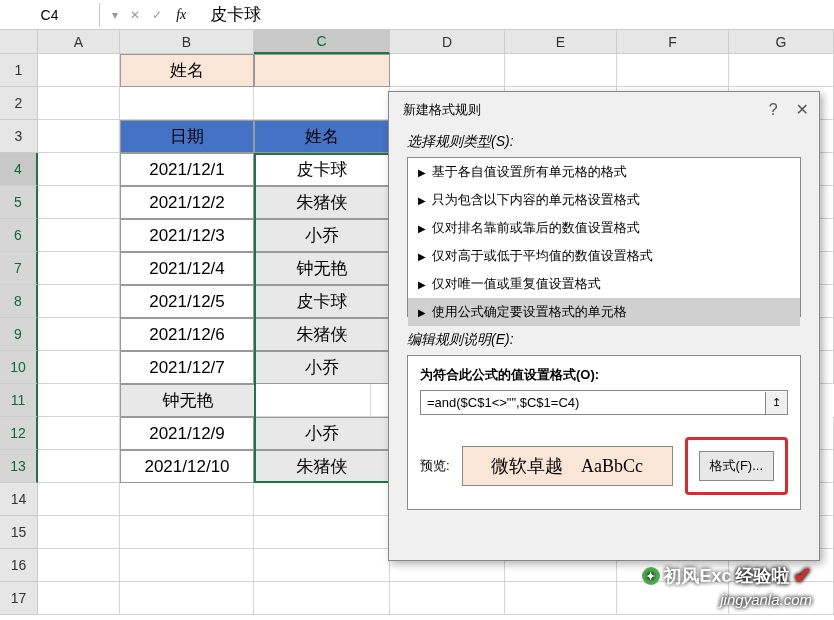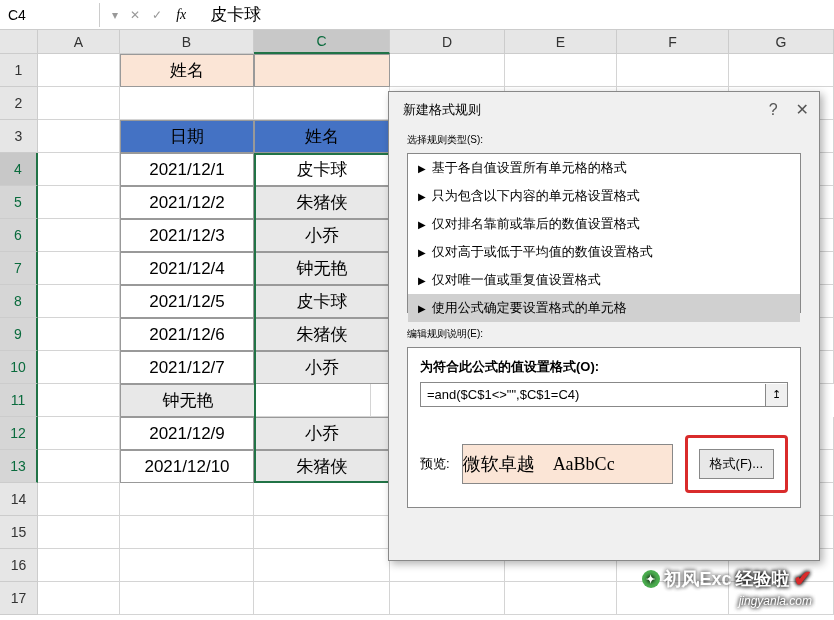--- a/index.html
+++ b/index.html
@@ -1,19 +1,19 @@
 <!DOCTYPE html>
 <html><head>
 <meta charset="utf-8">
 <style>
 * { box-sizing: border-box; margin: 0; padding: 0; }
 body { font-family: "Microsoft YaHei", SimSun, Arial, sans-serif; font-size: 13px; background: #fff; width: 834px; height: 620px; overflow: hidden; position: relative; }
 
 .formula-bar { display: flex; align-items: center; border-bottom: 1px solid #ccc; height: 30px; background: #fff; }
-.name-box { width: 100px; padding: 4px 8px; border-right: 1px solid #ccc; font-size: 14px; }
+.name-box { width: 100px; padding: 4px 8px; border-right: 1px solid #ccc; font-size: 14px; text-align: center; }
 .fx-controls { display: flex; align-items: center; padding: 0 8px; gap: 4px; }
 .fx-btn { color: #999; font-size: 12px; padding: 0 4px; cursor: default; }
 .fx-label { font-style: italic; font-family: "Times New Roman", serif; font-size: 14px; padding: 0 6px; }
 .formula-input { padding: 4px 10px; font-size: 17px; font-family: SimSun; }
 
 .sheet { display: flex; position: relative; }
 .row-headers { display: flex; flex-direction: column; width: 38px; }
 .corner { height: 24px; background: #e6e6e6; border-right: 1px solid #ccc; border-bottom: 1px solid #ccc; }
 .row-h { height: 33px; display: flex; align-items: center; justify-content: center; background: #e6e6e6; border-right: 1px solid #ccc; border-bottom: 1px solid #ccc; font-size: 14px; color: #333; }
 .row-h.sel { background: #d6d6d6; color: #0a6b3d; border-right: 2px solid #217346; }
@@ -35,43 +35,43 @@
 
 .selection-border { position: absolute; border: 2px solid #217346; pointer-events: none; }
 
 .wA { width: 82px; } .wB { width: 134px; } .wC { width: 136px; } .wD { width: 115px; } .wE { width: 112px; } .wF { width: 112px; } .wG { width: 105px; }
 
 .dialog { position: absolute; left: 388px; top: 91px; width: 432px; height: 470px; background: #f0f0f0; border: 1px solid #888; box-shadow: 3px 3px 8px rgba(0,0,0,0.3); }
 .dlg-title { display: flex; justify-content: space-between; align-items: center; padding: 8px 10px 10px 14px; font-size: 13px; }
 .dlg-close { display: flex; gap: 18px; align-items: center; }
 .dlg-close span { font-size: 16px; color: #555; cursor: pointer; }
 .dlg-body { padding: 4px 18px 14px 18px; }
-.dlg-label { font-size: 10px; margin-bottom: 6px; }
+.dlg-label { font-size: 14px; margin-bottom: 6px; font-style: italic; }
 .rule-list { background: #fff; border: 1px solid #888; height: 160px; }
 .rule-item { padding: 5px 10px; font-size: 13px; display: flex; align-items: center; gap: 6px; }
 .rule-item.selected { background: #d0d0d0; }
 .rule-arrow { font-size: 10px; }
 .edit-section { margin-top: 14px; }
 .edit-box { background: #fff; border: 1px solid #888; padding: 10px 12px 14px 12px; margin-top: 6px; }
 .edit-sublabel { font-size: 13px; font-weight: bold; margin-bottom: 6px; }
 .formula-field { display: flex; align-items: center; border: 1px solid #888; background: #fff; }
 .formula-field input { flex: 1; border: none; padding: 4px 6px; font-size: 13px; outline: none; font-family: Arial; }
 .ref-btn { width: 22px; height: 22px; border-left: 1px solid #888; display: flex; align-items: center; justify-content: center; background: #f0f0f0; font-size: 11px; }
-.preview-row { display: flex; align-items: center; gap: 12px; margin-top: 28px; }
+.preview-row { display: flex; align-items: center; gap: 12px; margin-top: 22px; }
 .preview-label { font-size: 13px; }
-.preview-box { flex: 1; background: #fbe5d6; border: 1px solid #888; height: 40px; display: flex; align-items: center; font-size: 18px; gap: 18px; }
+.preview-box { flex: 1; background: #fbe5d6; border: 1px solid #888; height: 40px; display: flex; align-items: center; justify-content: center; font-size: 18px; gap: 18px; }
 .preview-box .cn { font-family: SimSun; }
 .preview-box .en { font-family: "Times New Roman"; }
 .format-btn-wrap { border: 3px solid #d92b2b; border-radius: 4px; padding: 11px; }
 .format-btn { background: #e8e8e8; border: 1px solid #888; padding: 5px 10px; font-size: 13px; cursor: pointer; }
 
 .watermark { position: absolute; right: 22px; bottom: 12px; color: #fff; font-size: 13px; text-shadow: 0 0 4px #000, 0 0 4px #000; display: flex; flex-direction: column; align-items: flex-end; gap: 2px; }
 .watermark .wm1 { display: flex; align-items: center; gap: 4px; font-weight: bold; font-size: 18px; }
 .watermark .wm1 .check { color: #d92b2b; font-size: 22px; font-weight: bold; }
-.watermark .wm2 { font-size: 12px; font-style: italic; }
+.watermark .wm2 { font-size: 15px; font-style: italic; }
 .wechat-ico { width: 18px; height: 18px; border-radius: 50%; background: #4caf50; display: inline-flex; align-items: center; justify-content: center; font-size: 11px; color: #fff; }
 </style>
 </head>
 <body>
 
 <div class="formula-bar">
   <div class="name-box">C4</div>
   <div class="fx-controls">
     <span class="fx-btn">▾</span>
     <span class="fx-btn">✕</span>

